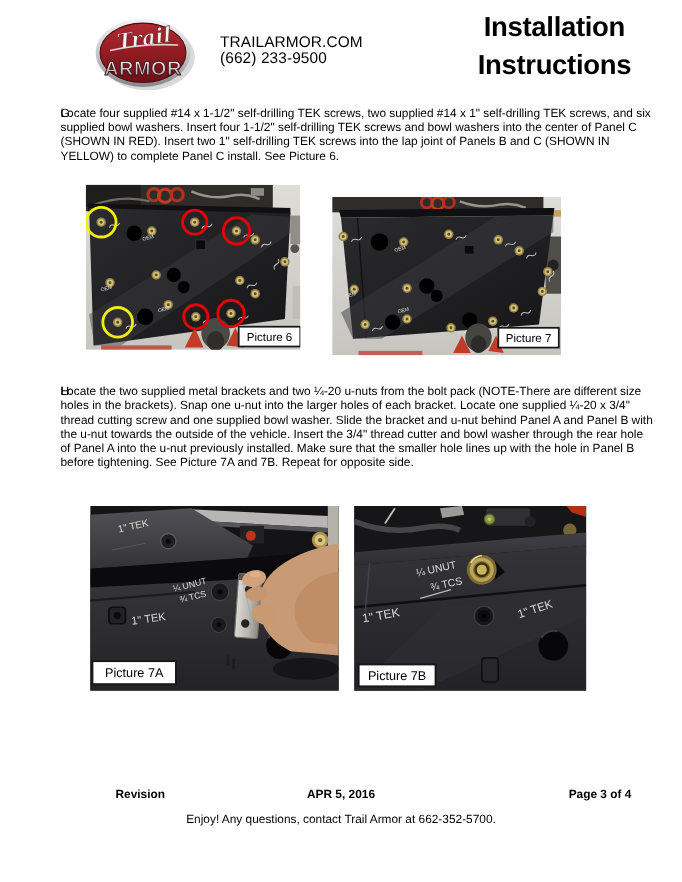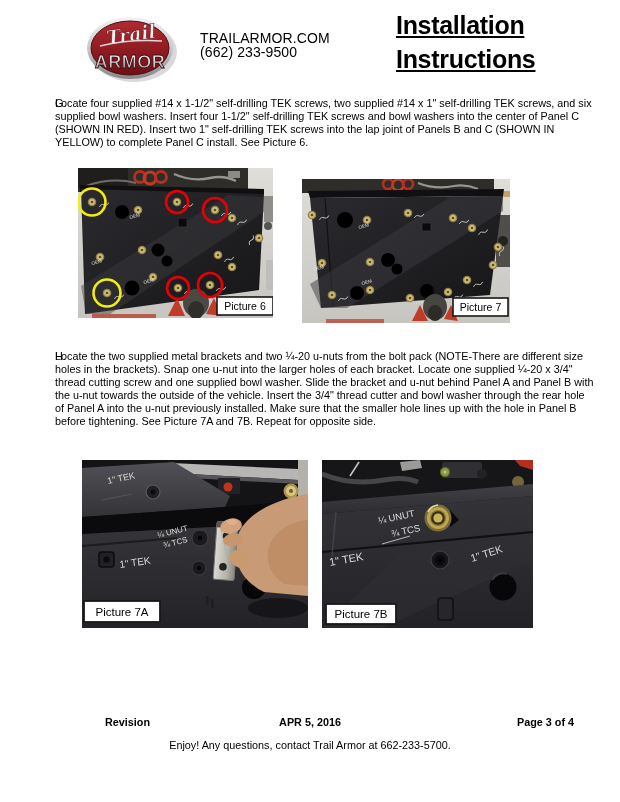--- a/index.html
+++ b/index.html
@@ -1,21 +1,21 @@
 <!DOCTYPE html>
 <html><head>
 <meta charset="utf-8">
 <style>
   html,body{margin:0;padding:0;background:#fff;}
   .page{position:relative;width:620px;height:802px;background:#ffffff;overflow:hidden;
         font-family:"Liberation Sans","DejaVu Sans",sans-serif;color:#000;}
   .abs{position:absolute;}
   .contact{left:200px;top:32px;font-size:14px;line-height:13.6px;letter-spacing:.1px;}
-  .title{left:396px;top:8px;width:216px;text-align:left;font-weight:bold;
-         font-size:25px;line-height:34px;letter-spacing:-.3px;text-decoration:underline;}
+  .title{left:396px;top:8px;width:216px;text-align:center;font-weight:bold;
+         font-size:25px;line-height:34px;letter-spacing:-.3px;}
   .step{left:55px;width:541px;font-size:10.8px;line-height:13px;}
   .step .letter{position:absolute;left:0;top:0;}
   .step .text{display:block;}
   .stepG{top:97px;}
   .stepH{top:350px;}
   .fig{display:block;}
   .fig6{left:78px;top:168px;}
   .fig7{left:302px;top:179px;}
   .fig7a{left:82px;top:460px;}
   .fig7b{left:322px;top:460px;}
@@ -390,15 +390,15 @@
     </g>
     <g>
       <rect x="4" y="144" width="70" height="20" fill="#fff" stroke="#19191b" stroke-width="1.8"></rect>
       <text class="lbl" x="39" y="158" text-anchor="middle" font-size="11.5">Picture 7B</text>
     </g>
   </svg>
 
   <div class="abs footrow f-rev">Revision</div>
   <div class="abs footrow f-date">APR 5, 2016</div>
   <div class="abs footrow f-page">Page 3 of 4</div>
-  <div class="abs tagline">Enjoy!  Any questions, contact Trail Armor at 662-233-5700.</div>
+  <div class="abs tagline">Enjoy!  Any questions, contact Trail Armor at 662-352-5700.</div>
 
 </div>
 
 </body></html>

